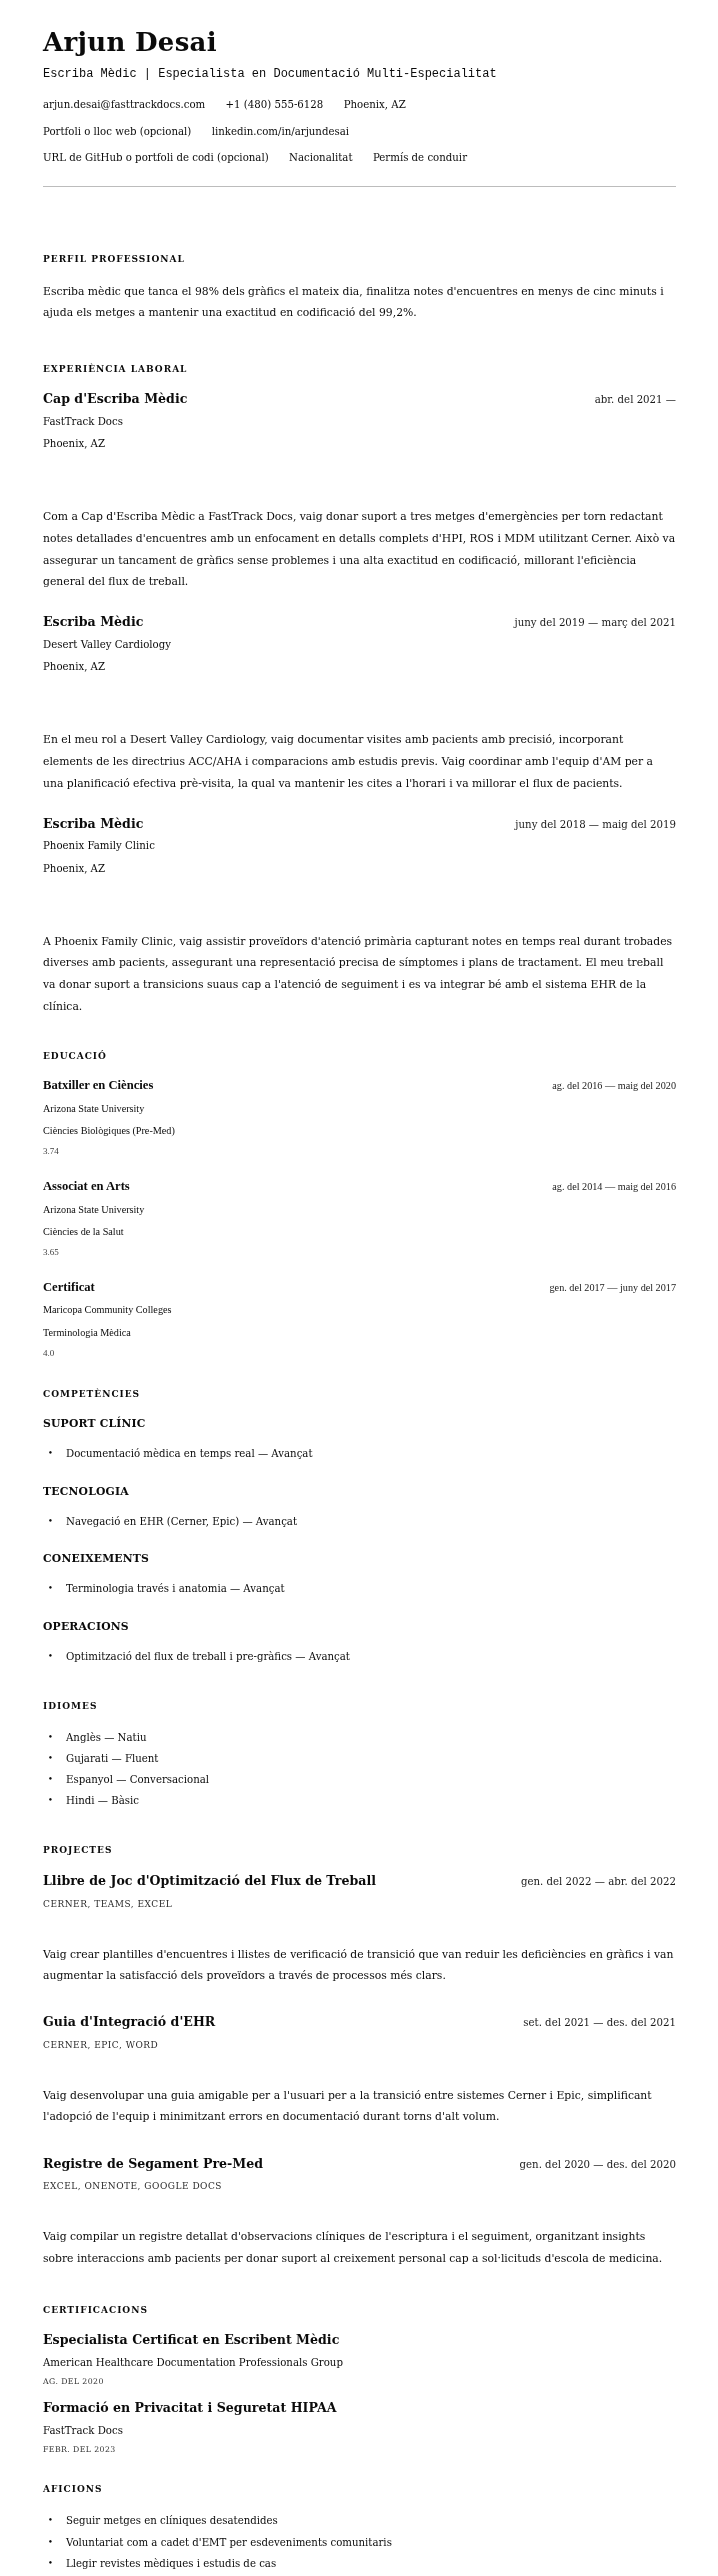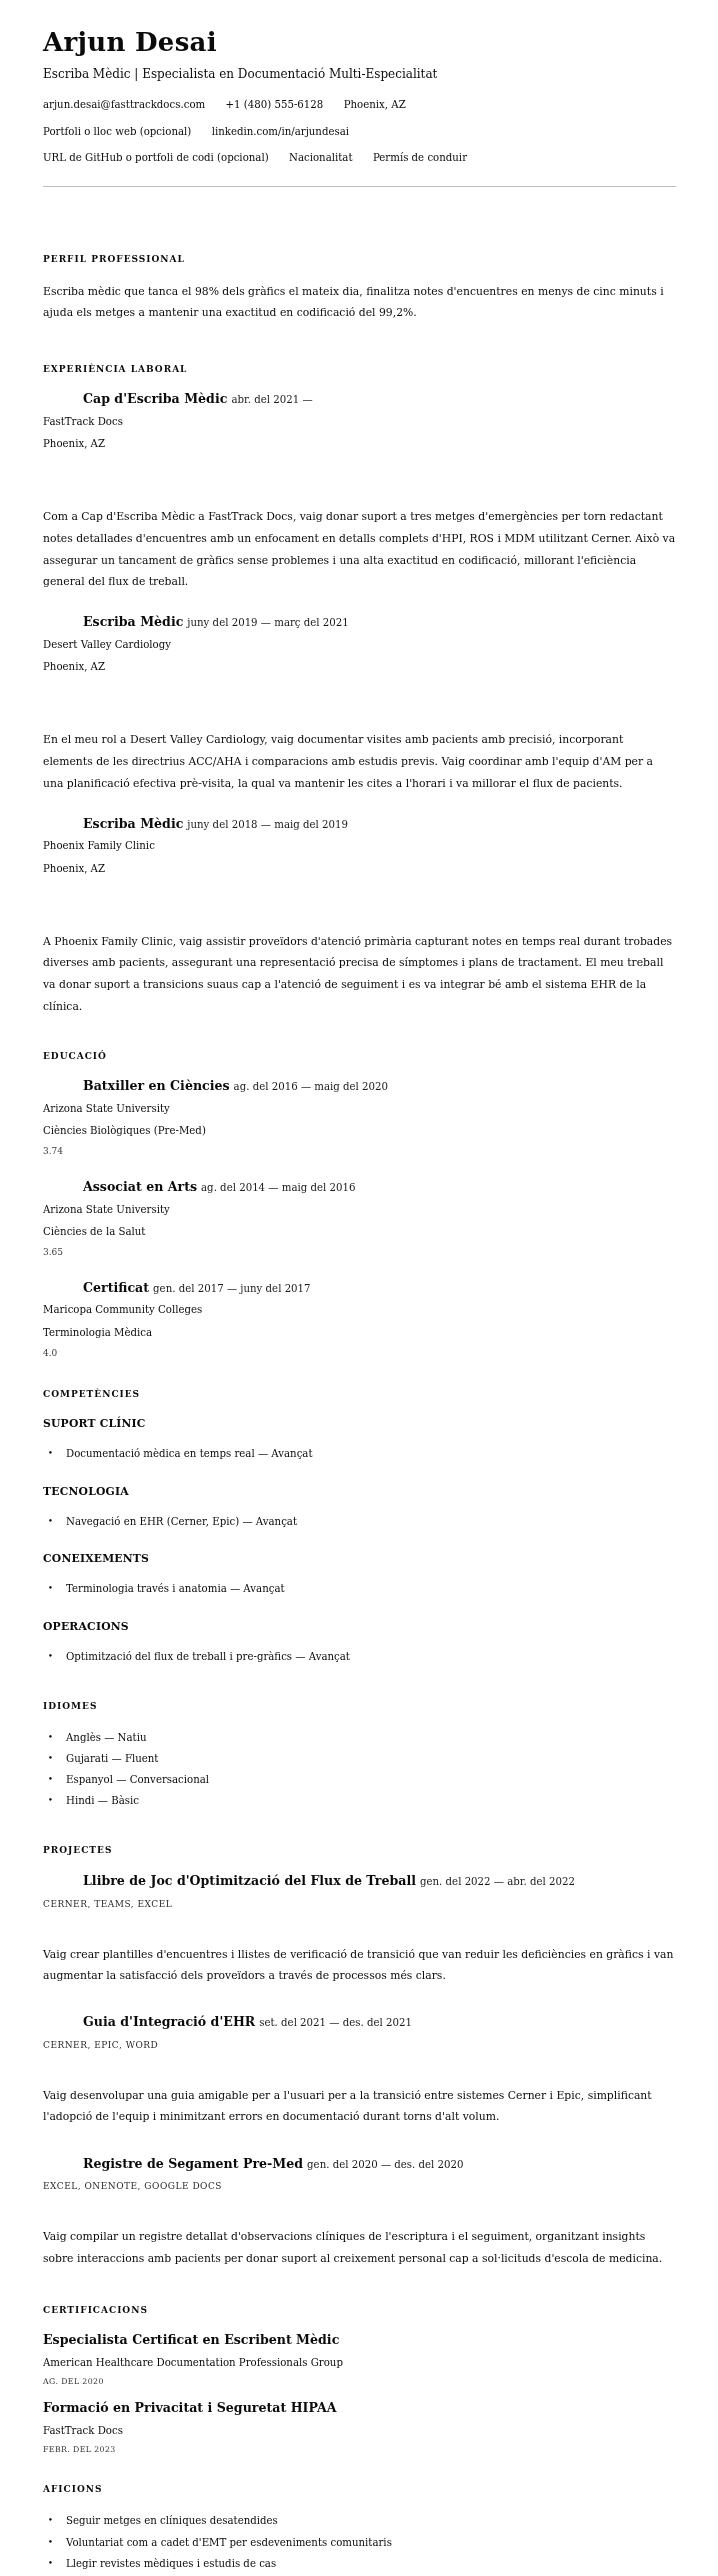--- a/index.html
+++ b/index.html
@@ -20,20 +20,21 @@
     font-size: 26px;
     font-weight: 700;
     line-height: 1.15;
     letter-spacing: 0.3px;
     margin: 0;
   }
   .headline {
     font-size: 12px;
     margin-top: 9.6px;
     line-height: 1.3;
+    font-family: Liberation Mono, monospace;
   }
   .contact-row {
     display: flex;
     gap: 20.4px;
     font-size: 10.2px;
     line-height: 1.3;
   }
   .contact-row.r1 { margin-top: 15.6px; }
   .contact-row.r2 { margin-top: 13px; }
   .contact-row.r3 { margin-top: 13px; }
@@ -61,24 +62,23 @@
 
   .body-par {
     font-size: 10.8px;
     line-height: 21.6px;
     margin: 0;
   }
   .profile-par { margin-top: 15.6px; }
 
   .entry-head {
     display: flex;
-    justify-content: flex-start;
+    justify-content: space-between;
     align-items: baseline;
     gap: 4px;
-    margin-left: 40px;
   }
   .entry-title {
     font-size: 12.6px;
     font-weight: 700;
     line-height: 1.25;
   }
   .entry-dates {
     font-size: 10.2px;
     white-space: nowrap;
     color: #1a1a1a;
@@ -96,21 +96,21 @@
     font-size: 7.8px;
     letter-spacing: 0.4px;
     color: #333333;
     margin-top: 7.8px;
   }
 
   .job        { margin-top: 15.6px; }
   .job + .job { margin-top: 21.6px; }
   .job-par    { margin-top: 56px; }
 
-  .degree          { margin-top: 15.6px; }
+  .degree          { margin-top: 15.6px; font-family: Liberation Serif, serif; }
   .degree + .degree{ margin-top: 21px; }
 
   .skill-group { margin-top: 17px; }
   .skill-group + .skill-group { margin-top: 20.4px; }
   .skill-group-title {
     font-size: 10.8px;
     font-weight: 700;
     letter-spacing: 0.2px;
     line-height: 1.3;
   }

